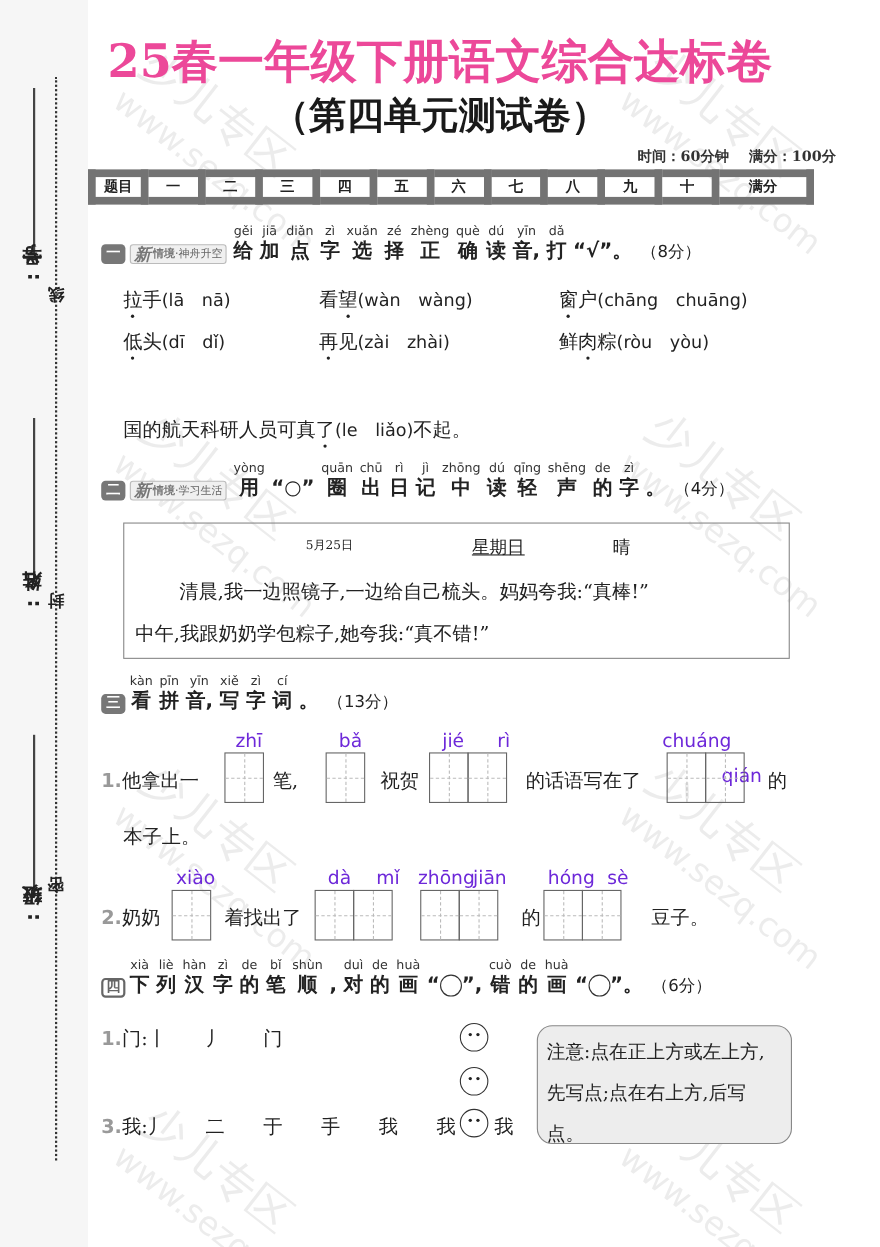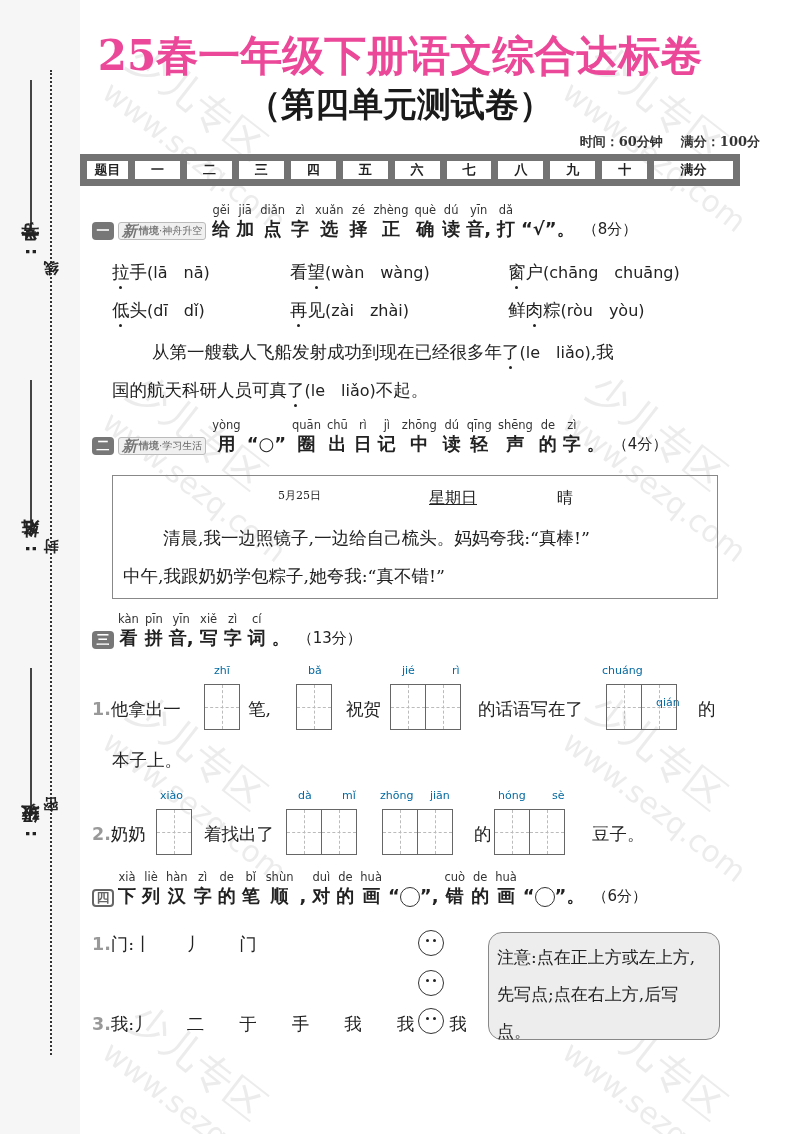--- a/index.html
+++ b/index.html
@@ -56,21 +56,21 @@
                 margin-left: -1.5px; border-radius: 50%; background: #222; }
   .pinyin { font-family: "DejaVu Sans", sans-serif; font-size: 16px; }
 
   .diary { position: absolute; left: 32px; top: 475px; width: 606px; height: 124px; border: 1px solid #888; }
 
   .grid-group { position: absolute; display: flex; }
   .cell { width: 36px; height: 46px; border: 1px solid #666; position: relative; margin-left: -1px; }
   .cell:first-child { margin-left: 0; }
   .cell::before { content: ""; position: absolute; left: 50%; top: 0; bottom: 0; border-left: 1px dashed #bbb; }
   .cell::after { content: ""; position: absolute; top: 50%; left: 0; right: 0; border-top: 1px dashed #bbb; }
-  .gpy { position: absolute; font-family: "DejaVu Sans", sans-serif; font-size: 11px; color: #0369a1; }
+  .gpy { position: absolute; font-family: "DejaVu Sans", sans-serif; font-size: 17px; color: #6d28d9; }
   .qnum { color: #999; font-family: "DejaVu Sans", sans-serif; font-weight: bold; }
 
   .smile { position: absolute; width: 26px; height: 26px; border: 1.5px solid #333; border-radius: 50%; }
   .smile::before, .smile::after { content: ""; position: absolute; top: 8px; width: 3px; height: 3px; border-radius: 50%; background: #222; }
   .smile::before { left: 7px; } .smile::after { right: 7px; }
   .note { position: absolute; left: 408px; top: 932px; width: 232px; height: 108px; border: 1.5px solid #888;
           border-radius: 14px; background: #ededed; padding: 6px 8px; font-size: 17px; line-height: 37px; }
   .face-icon { display: inline-block; width: 20px; height: 20px; border: 1.5px solid #333; border-radius: 50%; vertical-align: middle; position: relative; }
 </style>
 </head>
@@ -209,21 +209,20 @@
     <span class="score-pts">（8分）</span>
   </div>
 
   <div class="line" style="left:32px;top:260px"><span></span><span class="dot">拉</span><span>手</span><span class="pinyin">(lā　nā)</span></div>
   <div class="line" style="left:210px;top:260px"><span>看</span><span class="dot">望</span><span></span><span class="pinyin">(wàn　wàng)</span></div>
   <div class="line" style="left:428px;top:260px"><span></span><span class="dot">窗</span><span>户</span><span class="pinyin">(chāng　chuāng)</span></div>
   <div class="line" style="left:32px;top:298px"><span></span><span class="dot">低</span><span>头</span><span class="pinyin">(dī　dǐ)</span></div>
   <div class="line" style="left:210px;top:298px"><span></span><span class="dot">再</span><span>见</span><span class="pinyin">(zài　zhài)</span></div>
   <div class="line" style="left:428px;top:298px"><span>鲜</span><span class="dot">肉</span><span>粽</span><span class="pinyin">(ròu　yòu)</span></div>
 
-  <div class="line" style="left:72px;top:340px"><span>从第一艘载人飞船发射成功到现在已经很多年</span><span class="dot">了</span><span class="pinyin">(le　liǎo)</span><span>,我</span></div>
   <div class="line" style="left:32px;top:378px"><span>国的航天科研人员可真</span><span class="dot">了</span><span class="pinyin">(le　liǎo)</span><span>不起。</span></div>
 
   <div class="sec-head" style="top:418px">
     <span class="badge-num">二</span>
     <span class="tag">
       <span class="xin">新</span>
       <span class="qj">情境</span>
       <span class="sub">·学习生活</span>
     </span>
     <span class="ruby-row">

